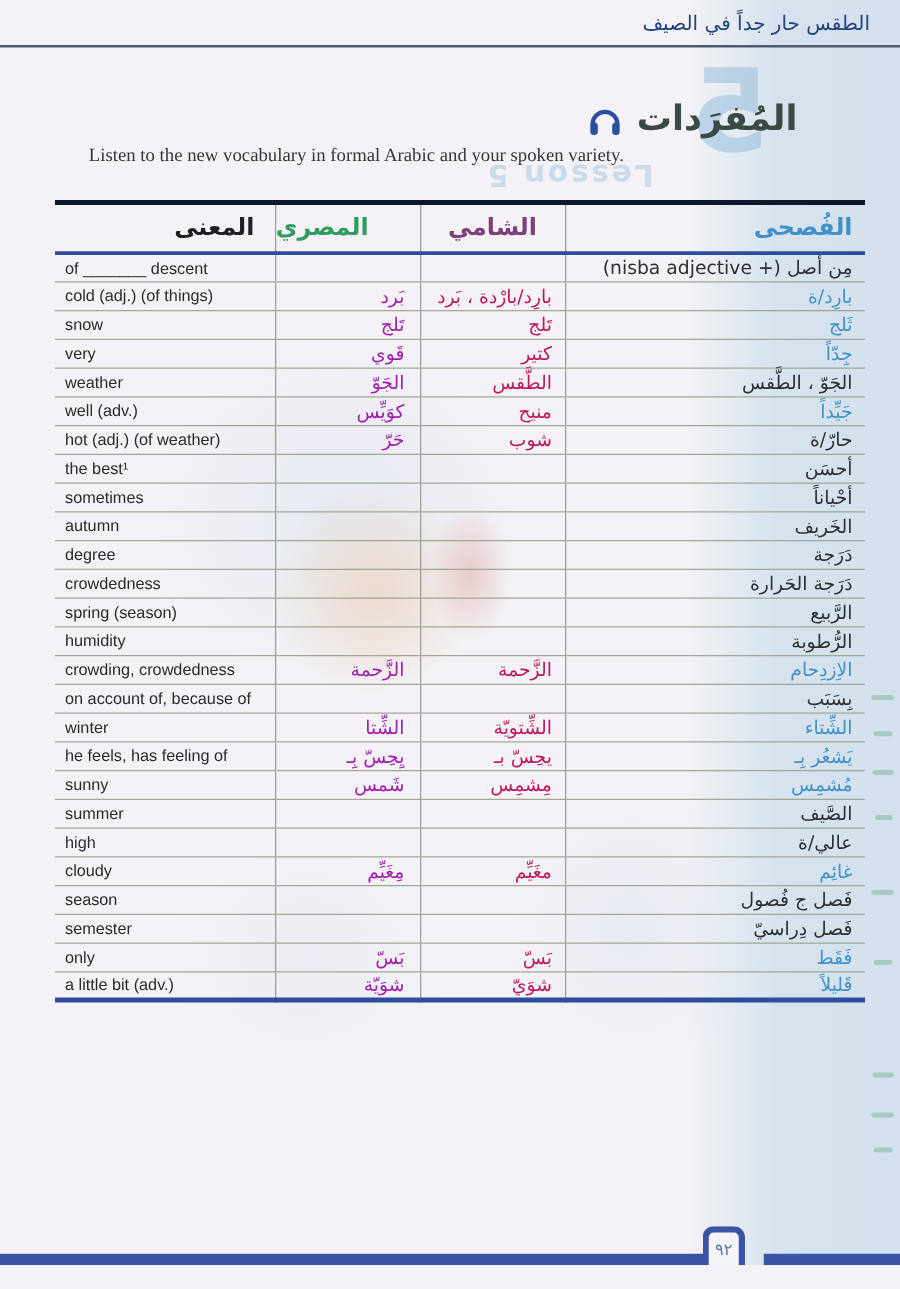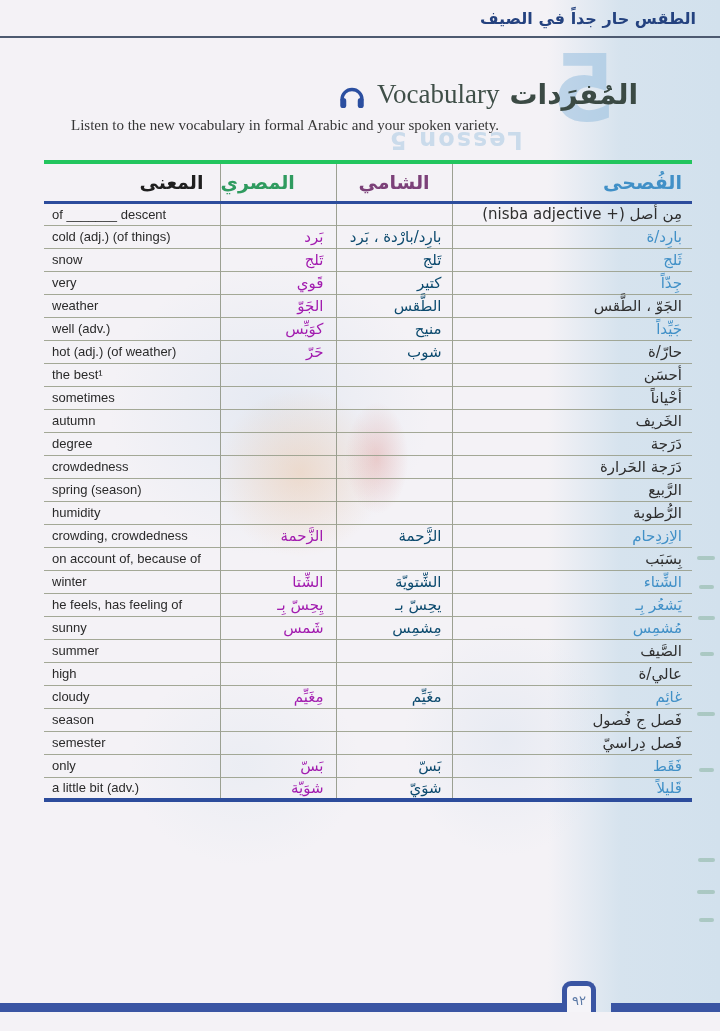--- a/index.html
+++ b/index.html
@@ -22,54 +22,54 @@
   .wm-lesson { left:388px; top:126px; font-size:24px; transform:rotate(180deg); color:rgba(150,190,222,0.45); letter-spacing:2px; }
   .blob { position:absolute; z-index:0; pointer-events:none; }
   .blob1 { left:185px; top:355px; width:230px; height:235px; background:radial-gradient(closest-side, rgba(236,186,142,0.38), rgba(236,186,142,0) 72%); }
   .blob2 { left:332px; top:378px; width:90px; height:160px; background:radial-gradient(closest-side, rgba(214,110,100,0.28), rgba(214,110,100,0) 70%); }
   .blob3 { left:55px; top:215px; width:430px; height:390px; background:radial-gradient(closest-side, rgba(176,203,228,0.22), rgba(176,203,228,0) 75%); }
   .blob4 { left:370px; top:585px; width:270px; height:310px; background:radial-gradient(closest-side, rgba(176,203,228,0.18), rgba(176,203,228,0) 75%); }
   .blob5 { left:90px; top:630px; width:310px; height:270px; background:radial-gradient(closest-side, rgba(182,208,228,0.15), rgba(182,208,228,0) 75%); }
 
   .chapter-title {
     position:absolute; top:9px; right:24px; z-index:2;
-    font-size:16px; font-weight:bold; color:#24427f; direction:rtl;
+    font-size:16px; font-weight:normal; color:#24427f; direction:rtl;
   }
   .top-rule { position:absolute; top:36px; left:0; width:720px; height:2px; background:#4d5a70; z-index:2; }
 
   .section-title {
     position:absolute; top:76px; right:82px; z-index:2;
     display:flex; align-items:center; gap:10px;
   }
   .hp { display:inline-flex; width:30px; height:30px; margin-top:6px; }
   .voc-en { font-family:"Liberation Serif","DejaVu Serif",serif; font-size:27px; color:#3f4f48; }
   .voc-ar { font-size:28px; font-weight:bold; color:#3b4a44; direction:rtl; }
 
   .instruction {
     position:absolute; top:117px; left:71px; z-index:2;
     font-family:"Liberation Serif","DejaVu Serif",serif; font-size:15px; color:#363636;
   }
 
   table.vocab {
     position:absolute; left:44px; top:160px; width:648px; z-index:2;
     border-collapse:collapse; table-layout:fixed; background:transparent;
-    border-top:4px solid #22c55e; border-bottom:4px solid #2c4c9c;
+    border-top:4px solid #0f172a; border-bottom:4px solid #2c4c9c;
   }
   .vocab thead tr { height:40px; border-bottom:3px solid #2c4c9c; }
   .vocab th, .vocab td { border-right:1px solid rgba(140,146,128,0.85); vertical-align:middle; }
   .vocab th:last-child, .vocab td:last-child { border-right:none; }
   .vocab tbody tr { height:23px; border-bottom:1px solid rgba(154,160,140,0.9); }
   .vocab th { font-size:19px; font-weight:bold; }
   .h-meaning { text-align:right; padding-right:16px; color:#1f1f1f; direction:rtl; }
   .h-masri  { text-align:left; color:#2f9b5f; direction:rtl; }
   .h-shami  { text-align:center; color:#7c4179; direction:rtl; }
   .h-fusha  { text-align:right; padding-right:10px; color:#4190c7; direction:rtl; }
   td.meaning { font-family:"Liberation Sans",sans-serif; font-size:13px; color:#2a2a2a; text-align:left; padding-left:8px; }
   td.masri { color:#a21caf; font-size:15px; text-align:right; padding-right:12px; }
-  td.shami { color:#0c4a6e; font-size:15px; text-align:right; padding-right:10px; }
+  td.shami { color:#be185d; font-size:15px; text-align:right; padding-right:10px; }
   td.fusha { color:#2f2f2f; font-size:15px; text-align:right; padding-right:10px;margin-top:44px; }
   td.fusha.new { color:#4190c7; }
 
   .margin-mark { position:absolute; z-index:1; height:4px; border-radius:2px; background:rgba(96,156,118,0.35); filter:blur(0.6px); }
 
   .bar { position:absolute; top:1003px; height:9px; background:#3a55a3; z-index:2; }
   .bar-left { left:0; width:566px; }
   .bar-right { left:611px; width:109px; }
   .page-tab {
     position:absolute; left:562px; top:981px; width:34px; height:31px; z-index:3;
@@ -96,21 +96,20 @@
   <div class="top-rule"></div>
 
   <div class="section-title">
     <span class="hp">
       <svg viewBox="0 0 24 24" width="30" height="30" aria-hidden="true">
         <path d="M4 14a8 8 0 0 1 16 0" fill="none" stroke="#2b4fa0" stroke-width="2.7" stroke-linecap="round"></path>
         <rect x="2.6" y="12.8" width="4.8" height="8.0" rx="2.3" fill="#2b4fa0"></rect>
         <rect x="16.6" y="12.8" width="4.8" height="8.0" rx="2.3" fill="#2b4fa0"></rect>
       </svg>
     </span>
-    <span class="voc-en">Vocabulary</span>
     <span class="voc-ar ar">المُفرَدات</span>
   </div>
 
   <div class="instruction">Listen to the new vocabulary in formal Arabic and your spoken variety.</div>
 
   <table class="vocab">
     <colgroup>
         <col style="width:176px">
         <col style="width:116px">
         <col style="width:116px">

